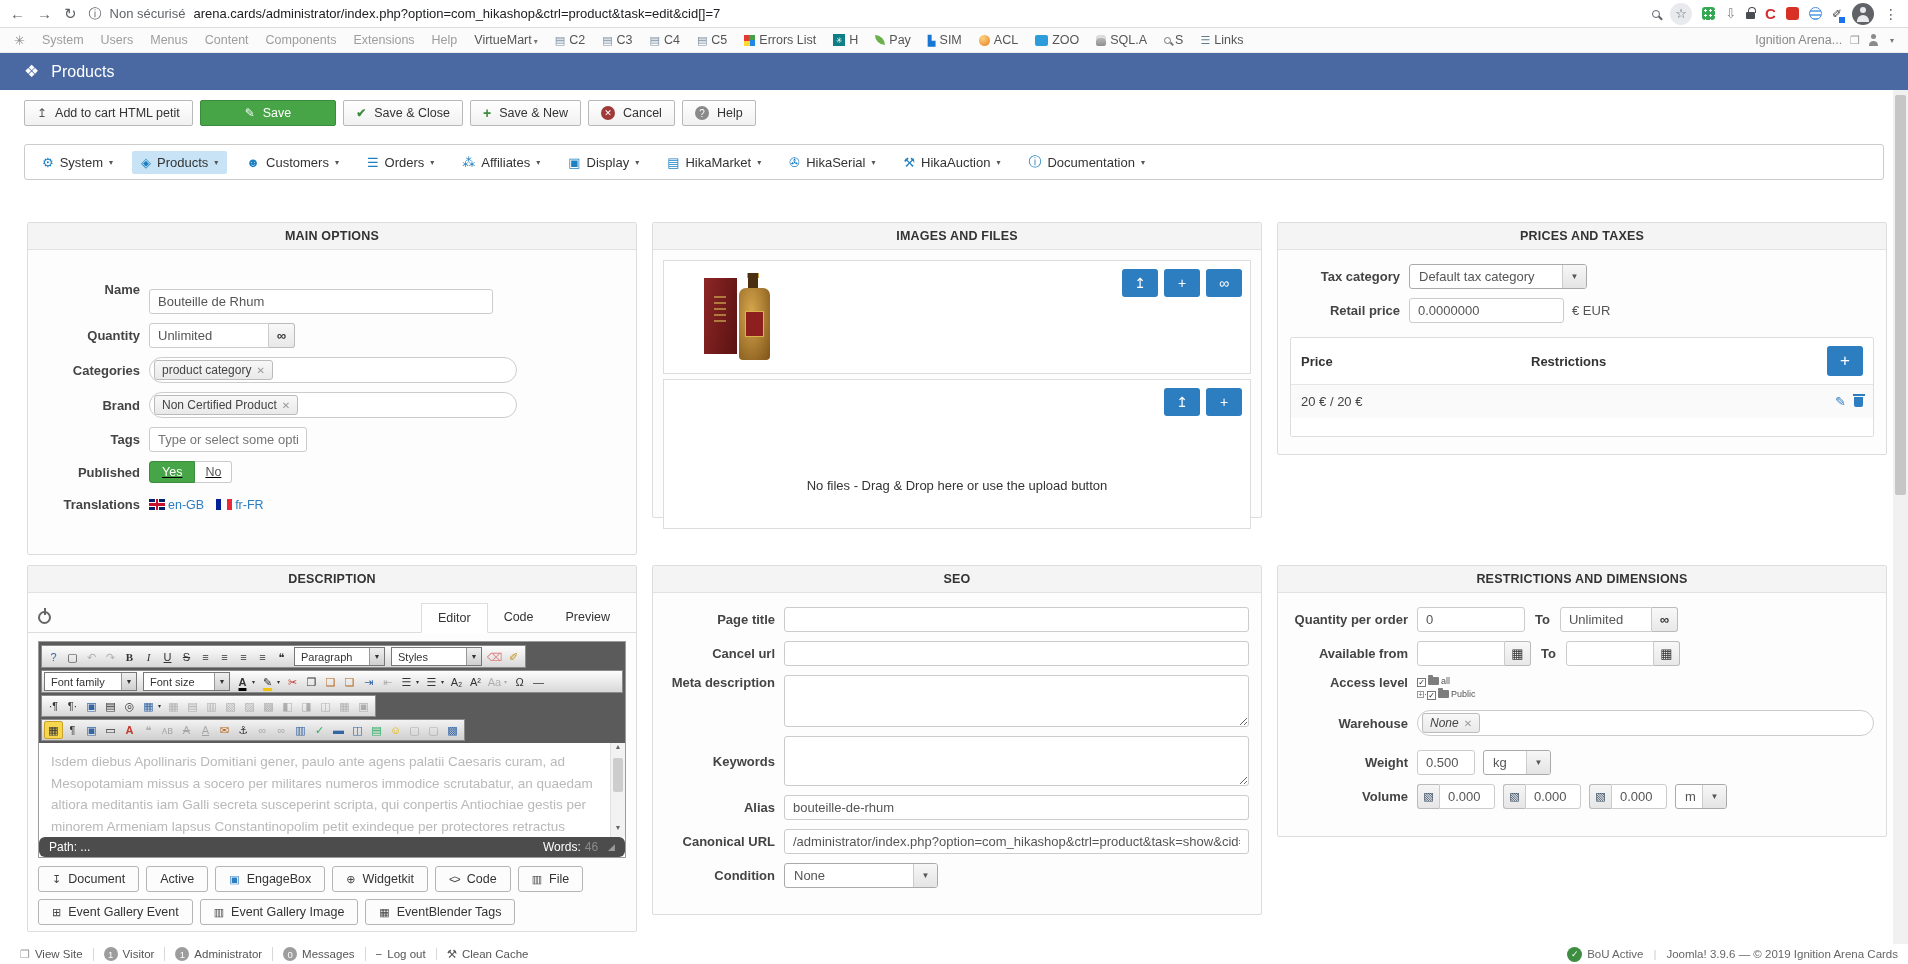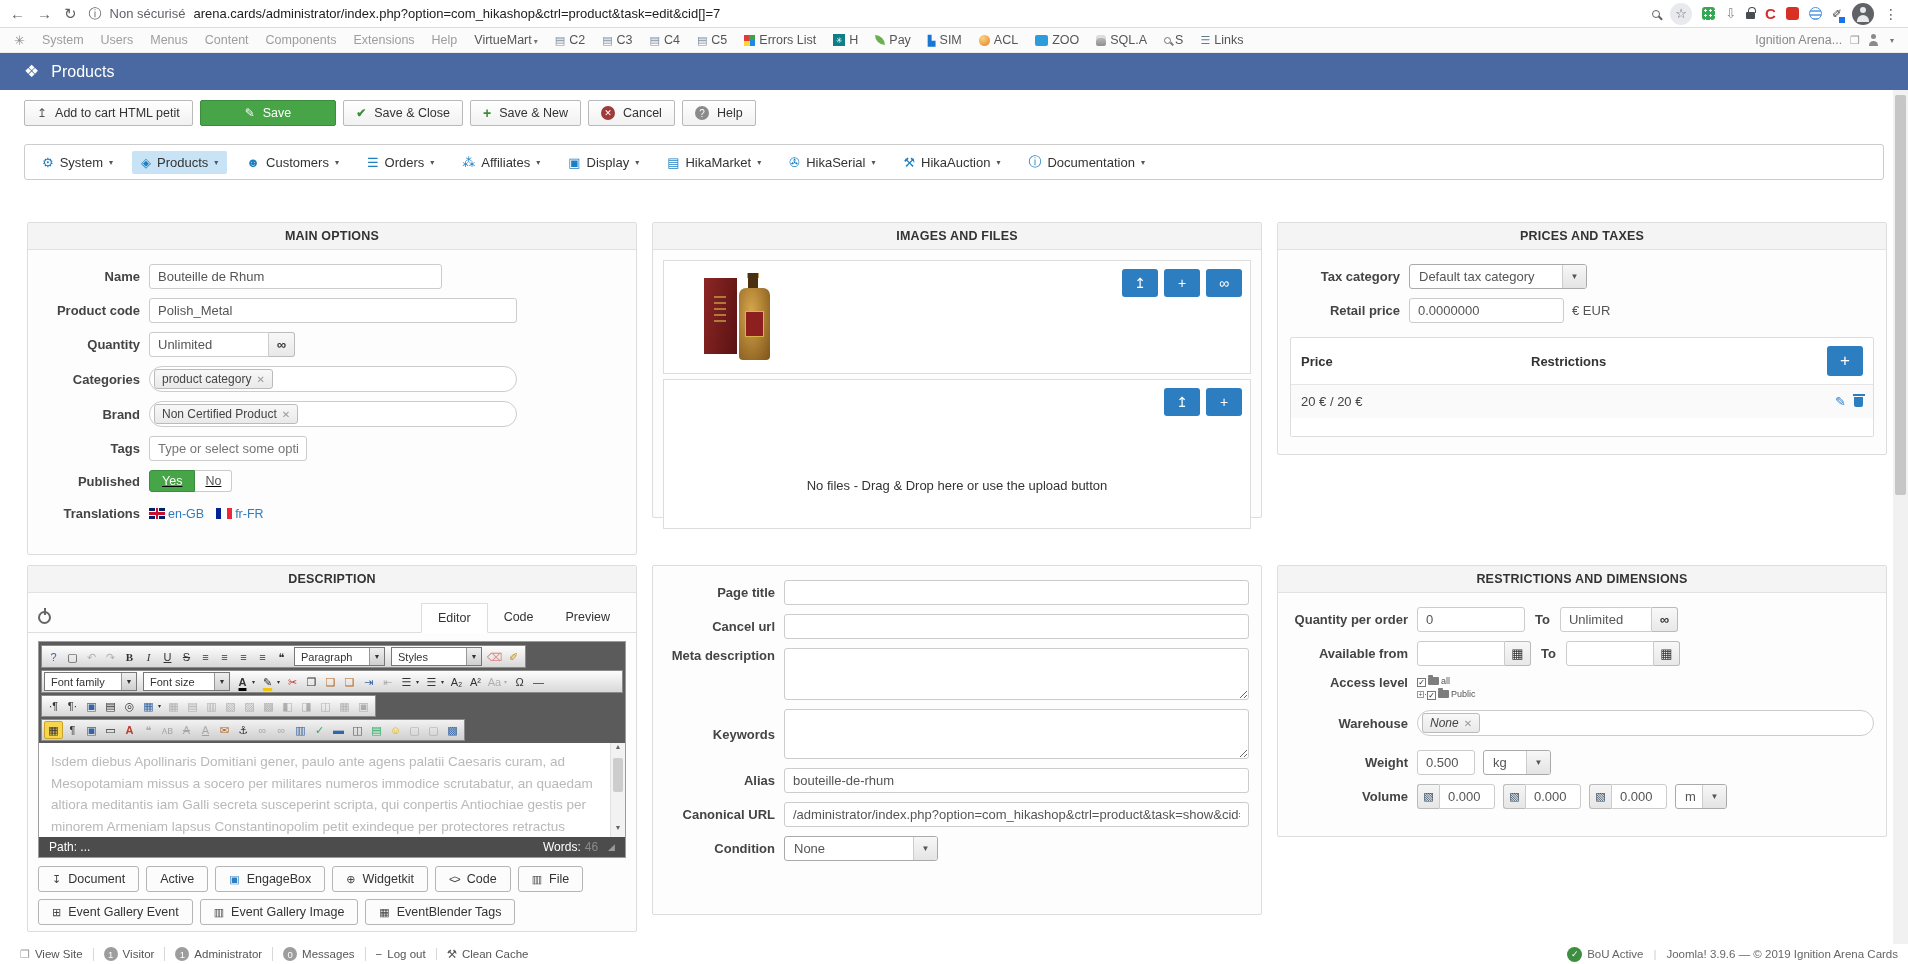--- a/index.html
+++ b/index.html
@@ -160,21 +160,21 @@
   .tbi.sel { background:#f7d64f; border:1px solid #c9a227; border-radius:2px; }
   .tbi.multi { color:#c0392b; font-weight:bold; }
   .tb-dd { display:inline-flex; align-items:center; background:#fff; border:1px solid #777; margin:0 3px; height:19px; font-size:11px; color:#333; padding-left:6px; cursor:pointer; }
   .tb-dd .ddc { width:15px; height:100%; background:linear-gradient(#efefef,#cfcfcf); border-left:1px solid #999; display:inline-flex; align-items:center; justify-content:center; font-size:7px; margin-left:6px; }
   .mce-content { position:relative; background:#fff; height:94px; overflow:hidden; }
   .mce-text { padding:8px 24px 0 12px; font-size:13.5px; line-height:1.6; color:#b9b9b9; }
   .mce-sb { position:absolute; right:0; top:0; bottom:0; width:15px; background:#f2f2f2; border-left:1px solid #e0e0e0; }
   .mce-sb .up,.mce-sb .dn { position:absolute; left:0; right:0; height:13px; text-align:center; font-size:7px; color:#666; }
   .mce-sb .dn { bottom:0; }
   .mce-sb .th2 { position:absolute; left:2px; right:2px; top:15px; height:34px; background:#cdcdcd; border-radius:2px; }
-  .mce-path { background:#4c4c4c; color:#fff; font-size:12px; display:flex; align-items:center; padding:3px 10px; }
+  .mce-path { background:#4c4c4c; color:#fff; font-size:12px; display:flex; align-items:center; padding:3px 10px;border-radius:6px; }
   .mce-words { margin-left:auto; display:flex; align-items:center; gap:4px; }
   .wcount { color:#8a8a8a; }
   .rsz { color:#9a9a9a; font-size:9px; margin-left:6px; }
   .ins-rows { padding:8px 10px 10px; }
   .ins-row { display:flex; gap:7px; margin-bottom:7px; flex-wrap:wrap; }
   .insbtn { display:inline-flex; align-items:center; gap:7px; border:1px solid #b5b5b5; border-radius:3px; background:#fcfcfc; padding:5px 13px; font-size:12.5px; color:#333; cursor:pointer; }
   .insbtn .ii { font-size:11px; color:#444; }
   .ii.iblue { color:#2d7dc1; } .ii.icode { letter-spacing:-1px; }
 
   
@@ -387,25 +387,21 @@
         <span>Documentation</span>
         <span class="hk-caret">▾</span>
       </span>
   </div>
 
   <div class="panel" style="left:27px; top:222px; height:333px;">
     <div class="panel-h">MAIN OPTIONS</div>
     <div class="panel-b">
       <div class="frow">
           <span class="flabel">Name</span>
-        <input class="inp" style="width: 293px;" value="Bouteille de Rhum">
-      </div>
-      <div class="frow">
-          <span class="flabel">Product code</span>
-        <input class="inp" style="width: 368px;" value="Polish_Metal">
+        <input class="inp" style="width: 344px; margin-top: 25px;" value="Bouteille de Rhum">
       </div>
       <div class="frow">
           <span class="flabel">Quantity</span>
         <input class="inp" style="width: 120px; border-radius: 3px 0px 0px 3px;" value="Unlimited">
         <span class="sq-btn">∞</span>
       </div>
       <div class="frow">
           <span class="flabel">Categories</span>
         <span class="tagfield" style="width:368px;">
           <span class="tagpill">
@@ -686,20 +682,21 @@
           </button>
         <button class="insbtn">
             <span class="ii">▦</span>
             <span>EventBlender Tags</span>
           </button>
       </div>
     </div>
   </div>
 
   <div class="panel seo" style="left:652px; top:565px; height:350px;">
+    <div class="panel-h">SEO</div>
     <div class="panel-b">
       <div class="frow">
           <span class="flabel">Page title</span>
         <input class="inp" style="width: 470px;">
       </div>
       <div class="frow">
           <span class="flabel">Cancel url</span>
         <input class="inp" style="width: 470px;">
       </div>
       <div class="frow" style="align-items:flex-start;">

